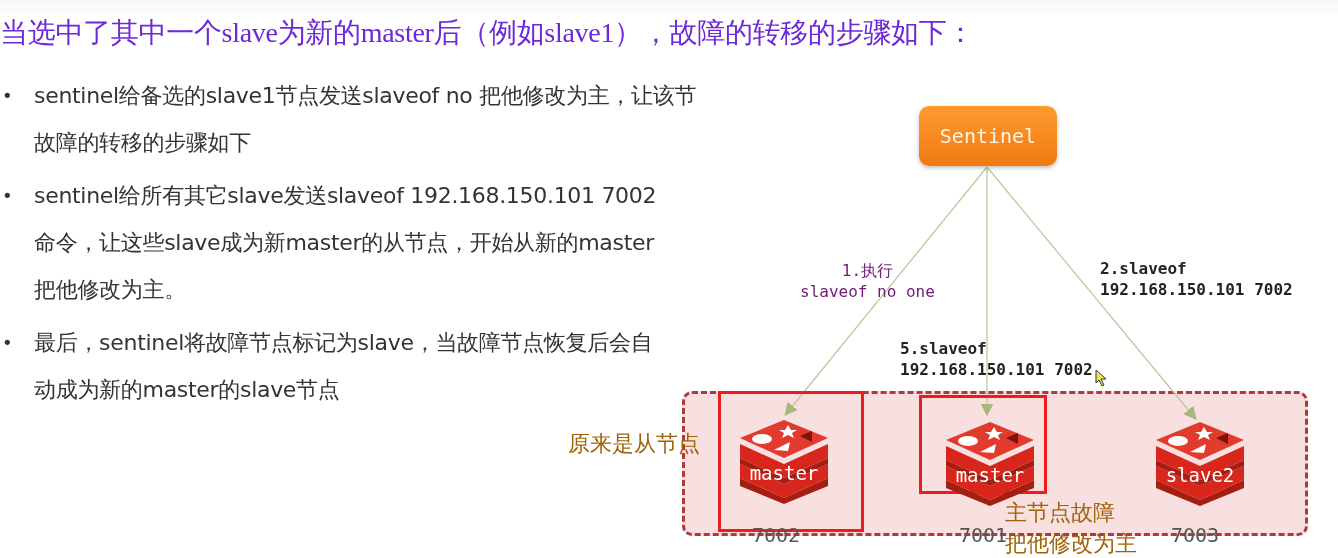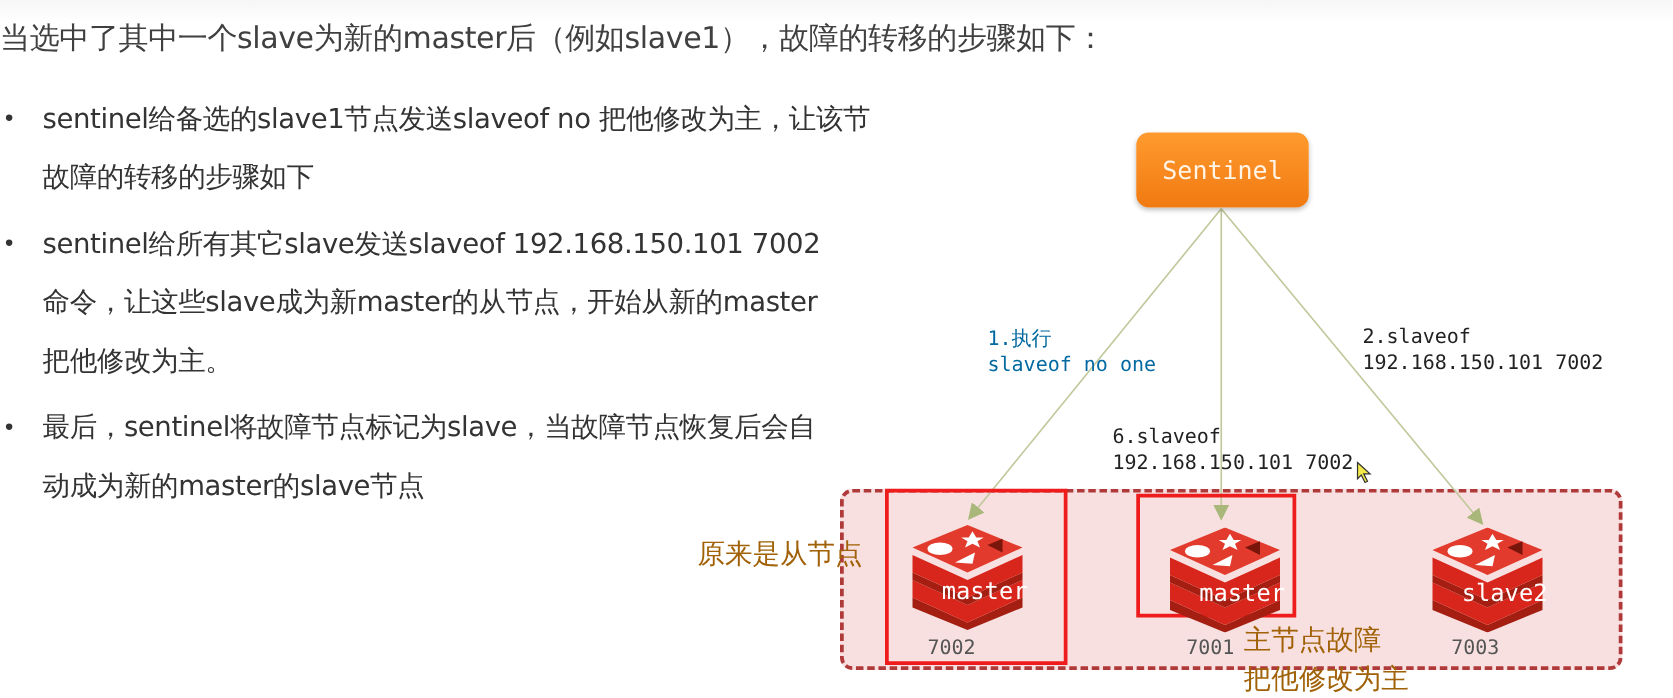--- a/index.html
+++ b/index.html
@@ -4,47 +4,47 @@
 <style>
   html, body { margin:0; padding:0; }
   body {
     width:1338px; height:558px; position:relative; overflow:hidden;
     background:#ffffff;
     font-family: "DejaVu Sans", "Liberation Sans", sans-serif;
     color:#333333;
   }
   .topfade { position:absolute; left:0; top:0; width:1338px; height:18px;
     background:linear-gradient(#f6f6f6,#ffffff); }
-  .intro { position:absolute; left:0; top:14px; font-size:24px; color:#404040; white-space:nowrap; letter-spacing:-0.3px; }
+  .intro { position:absolute; left:0; top:14px; font-size:28px; color:#6d28d9; white-space:nowrap; letter-spacing:-0.3px;font-family:Liberation Serif, serif; }
   .bullets { position:absolute; left:0; top:72px; width:740px; }
   .bullet { position:relative; padding-left:34px; font-size:22px; line-height:47px; color:#333; margin-bottom:6px; letter-spacing:-0.3px; }
   .bullet .dot { position:absolute; left:2px; top:0; font-size:18px; color:#333; }
   .bullet .line { display:block; white-space:nowrap; }
 
-  .diagram { position:absolute; left:0; top:0; width:1298px; height:558px; }
+  .diagram { position:absolute; left:10px; top:0; width:1298px; height:558px; }
   .sentinel {
     position:absolute; left:909px; top:106px; width:138px; height:60px;
     border-radius:10px;
     background:linear-gradient(#ff9a2e,#f07a12);
     box-shadow:0 2px 4px rgba(0,0,0,0.25);
     color:#fff4e6; font-family:"DejaVu Sans Mono", monospace; font-size:20px;
     display:flex; align-items:center; justify-content:center;
   }
   .label { position:absolute; font-family:"DejaVu Sans Mono", monospace; font-size:16px; line-height:21px; white-space:nowrap; }
-  .label.gray { color:#0369a1; }
-  .label.dark { color:#222; }
+  .label.gray { color:#701a75;text-align:center; }
+  .label.dark { color:#222;font-weight:bold; }
   .group {
     position:absolute; left:672px; top:391px; width:626px; height:145px;
     background:#f8e0e0; border:3px dashed #b03a3a; border-radius:10px; box-sizing:border-box;
   }
   .redbox { position:absolute; border:3px solid #ee1c1c; box-sizing:border-box; }
   .node { position:absolute; width:96px; height:84px; }
-  .node-text { position:absolute; left:0; width:96px; top:42px; text-align:right; color:#fff;
+  .node-text { position:absolute; left:0; width:96px; top:42px; text-align:center; color:#fff;
     font-family:"DejaVu Sans Mono", monospace; font-size:19px; }
-  .port { position:absolute; font-family:"DejaVu Sans Mono", monospace; font-size:16px; color:#555; }
+  .port { position:absolute; font-family:"DejaVu Sans Mono", monospace; font-size:20px; color:#555;margin-top:15px; }
   .anno { position:absolute; color:#a16207; font-size:22px; line-height:31px; white-space:nowrap; }
   .cursor { position:absolute; left:1085px; top:369px; }
 </style>
 </head>
 <body>
 
 <div class="topfade"></div>
 
 <div class="intro">当选中了其中一个slave为新的master后（例如slave1），故障的转移的步骤如下：</div>
 
@@ -85,21 +85,21 @@
 
   <div class="label gray" style="left:790px; top:260px;">
     <div>1.执行</div>
     <div>slaveof no one</div>
   </div>
   <div class="label dark" style="left:1090px; top:258px;">
     <div>2.slaveof</div>
     <div>192.168.150.101 7002</div>
   </div>
   <div class="label dark" style="left:890px; top:338px;">
-    <div>6.slaveof</div>
+    <div>5.slaveof</div>
     <div>192.168.150.101 7002</div>
   </div>
 
   <div class="redbox" style="left:708px; top:391px; width:146px; height:141px;"></div>
   <div class="node" style="left:726px; top:420px;">
     <svg width="96" height="84" viewBox="0 0 96 84">
       <path d="M4,58 L48,78 L92,58 L92,66 L48,84 L4,66 Z" fill="#a41e11"></path>
       <path d="M4,44 L48,64 L92,44 L92,58 L48,78 L4,58 Z" fill="#d8261c"></path>
       <path d="M4,38 L48,58 L92,38 L92,44 L48,64 L4,44 Z" fill="#a41e11"></path>
       <path d="M4,24 L48,44 L92,24 L92,38 L48,58 L4,38 Z" fill="#d8261c"></path>

